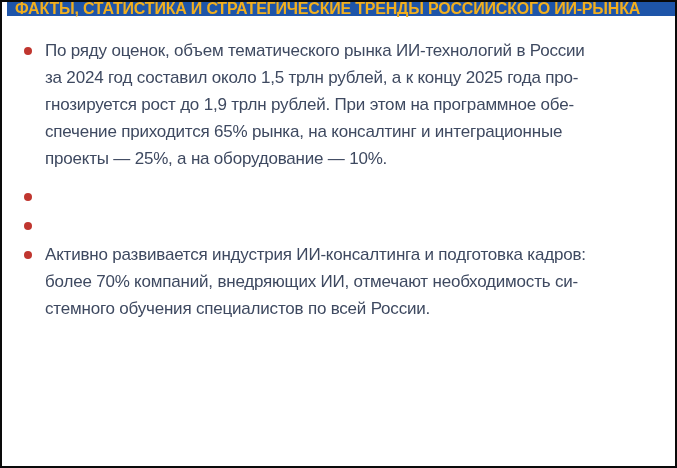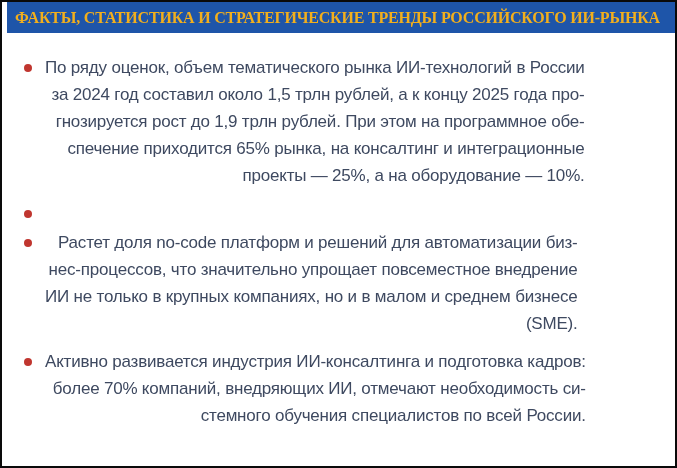--- a/index.html
+++ b/index.html
@@ -10,39 +10,37 @@
   }
   .frame {
     box-sizing: border-box;
     width: 677px;
     height: 468px;
     border: 2px solid #0a0a0a;
     background: #ffffff;
     overflow: hidden;
   }
   .header-bar {
-    height: 31px;
+    height: 14px;
     margin-left: 5px;          
     background: var(--header-bg, #1E55A9);
     display: flex;
     align-items: center;
-    font-family: Liberation Serif, serif;
   }
   .header-bar h1 {
     margin: 0;
     padding: 0 0 0 8px;
     font-size: 16px;
     font-weight: bold;
     letter-spacing: -0.2px;
     color: var(--header-fg, #F2AF1D);
     white-space: nowrap;
   }
   .content {
     padding: 21px 8px 0 22px;
-    text-align: right;
   }
   .bullet-item {
     display: flex;
     align-items: flex-start;
     margin-bottom: 11px;
   }
   .dot {
     flex: none;
     width: 8px;
     height: 8px;
@@ -76,24 +74,20 @@
 спечение приходится 65% рынка, на консалтинг и интеграционные
 проекты — 25%, а на оборудование — 10%.</p>
       </div>
 
       <div class="bullet-item">
         <span class="dot"></span>
       </div>
 
       <div class="bullet-item">
         <span class="dot"></span>
-        <p class="bullet-text">Растет доля no-code платформ и решений для автоматизации биз-
-нес-процессов, что значительно упрощает повсеместное внедрение
-ИИ не только в крупных компаниях, но и в малом и среднем бизнесе
-(SME).</p>
       </div>
 
       <div class="bullet-item">
         <span class="dot"></span>
         <p class="bullet-text">Активно развивается индустрия ИИ-консалтинга и подготовка кадров:
 более 70% компаний, внедряющих ИИ, отмечают необходимость си-
 стемного обучения специалистов по всей России.</p>
       </div>
     </main>
 </div>

